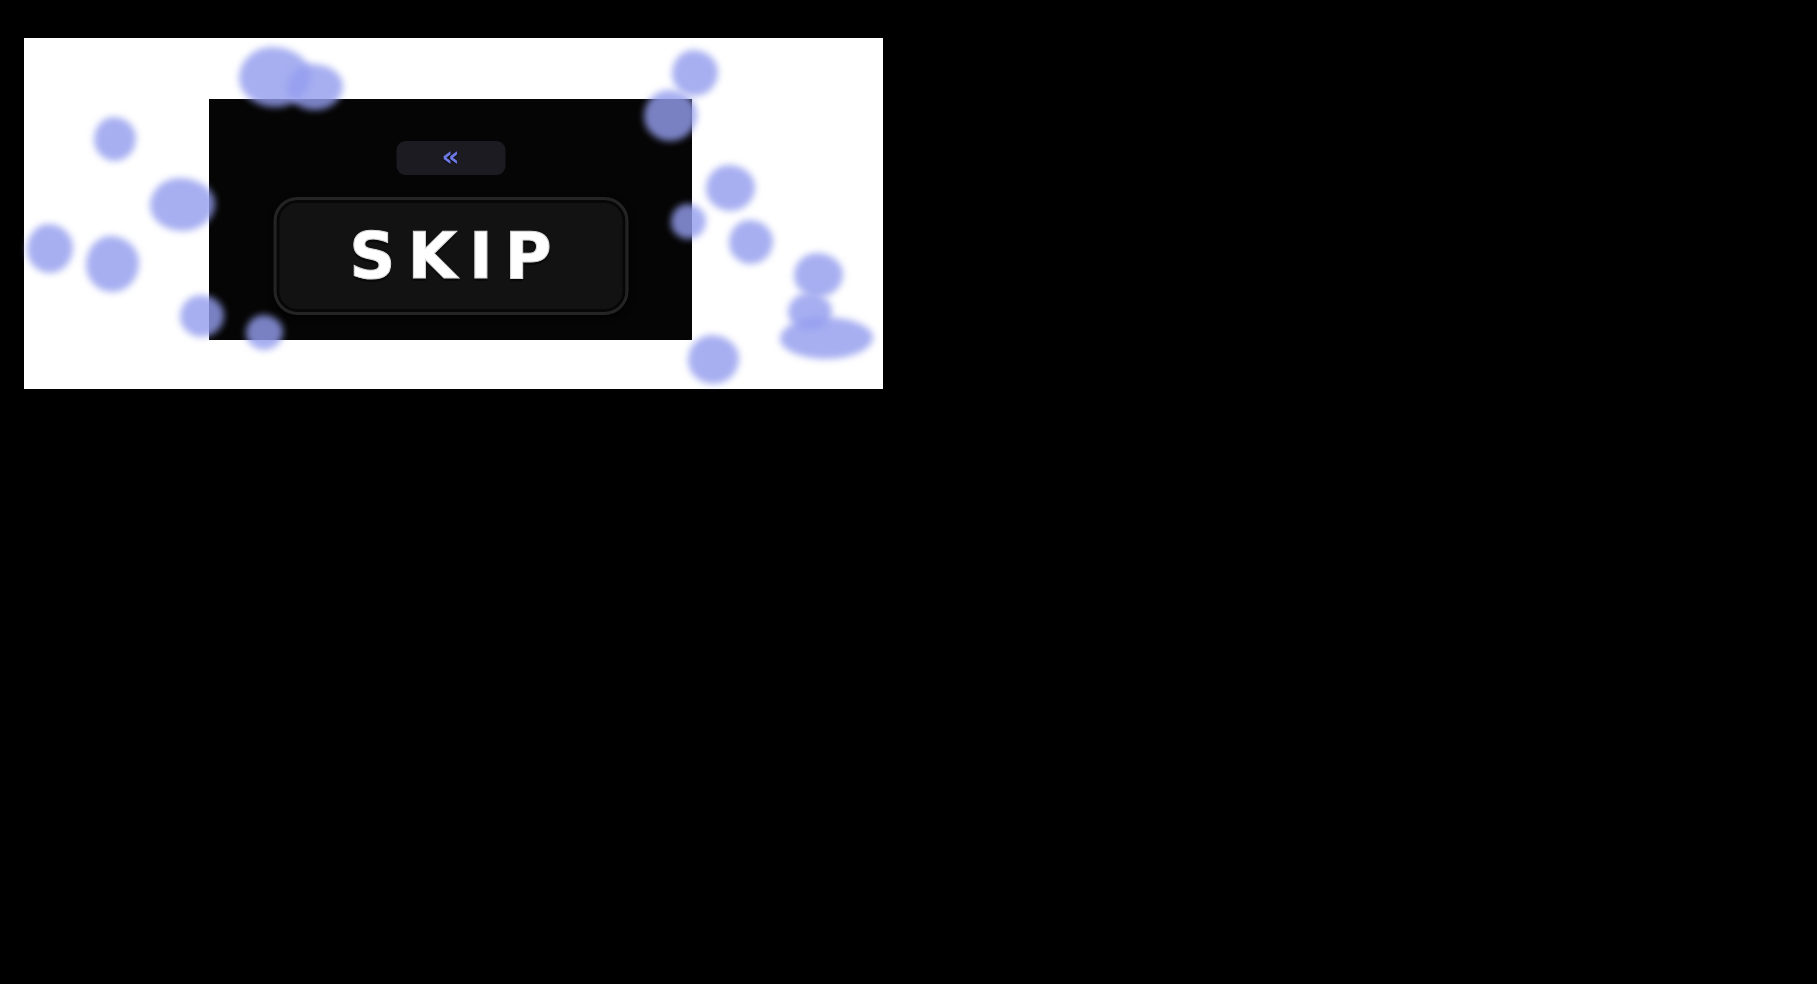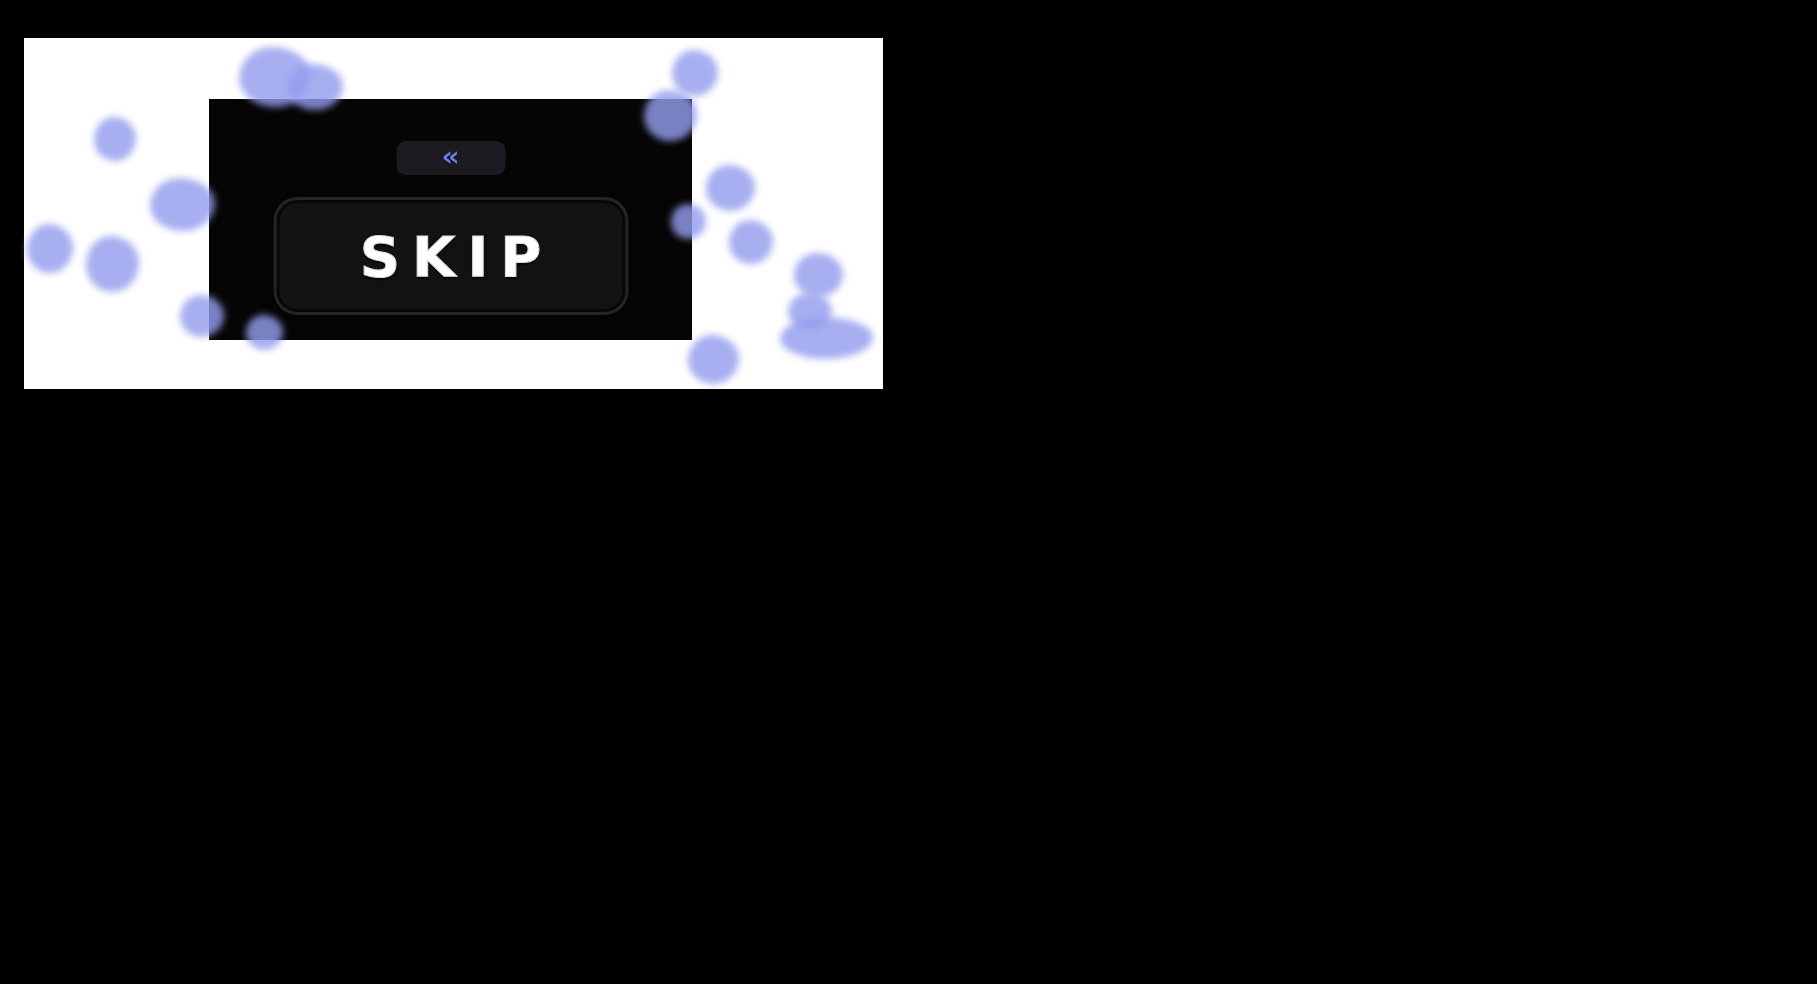--- a/index.html
+++ b/index.html
@@ -70,21 +70,21 @@
     border: 3px solid #242424;
     border-radius: 24px;
     box-shadow: inset 0 0 0 3px rgba(0,0,0,0.6), 0 2px 6px rgba(0,0,0,0.8);
     display: flex;
     align-items: center;
     justify-content: center;
     cursor: pointer;
   }
   .skip-button .skip-label {
     color: #ffffff;
-    font-size: 56px;
+    font-size: 64px;
     font-weight: 800;
     letter-spacing: 12px;
     padding-left: 12px; 
     text-shadow: 0 3px 0 rgba(0,0,0,0.45), 0 0 2px rgba(0,0,0,0.6);
     -webkit-text-stroke: 1px #d8d8d8;
   }
 
   
   .blob-layer {
     position: absolute;

